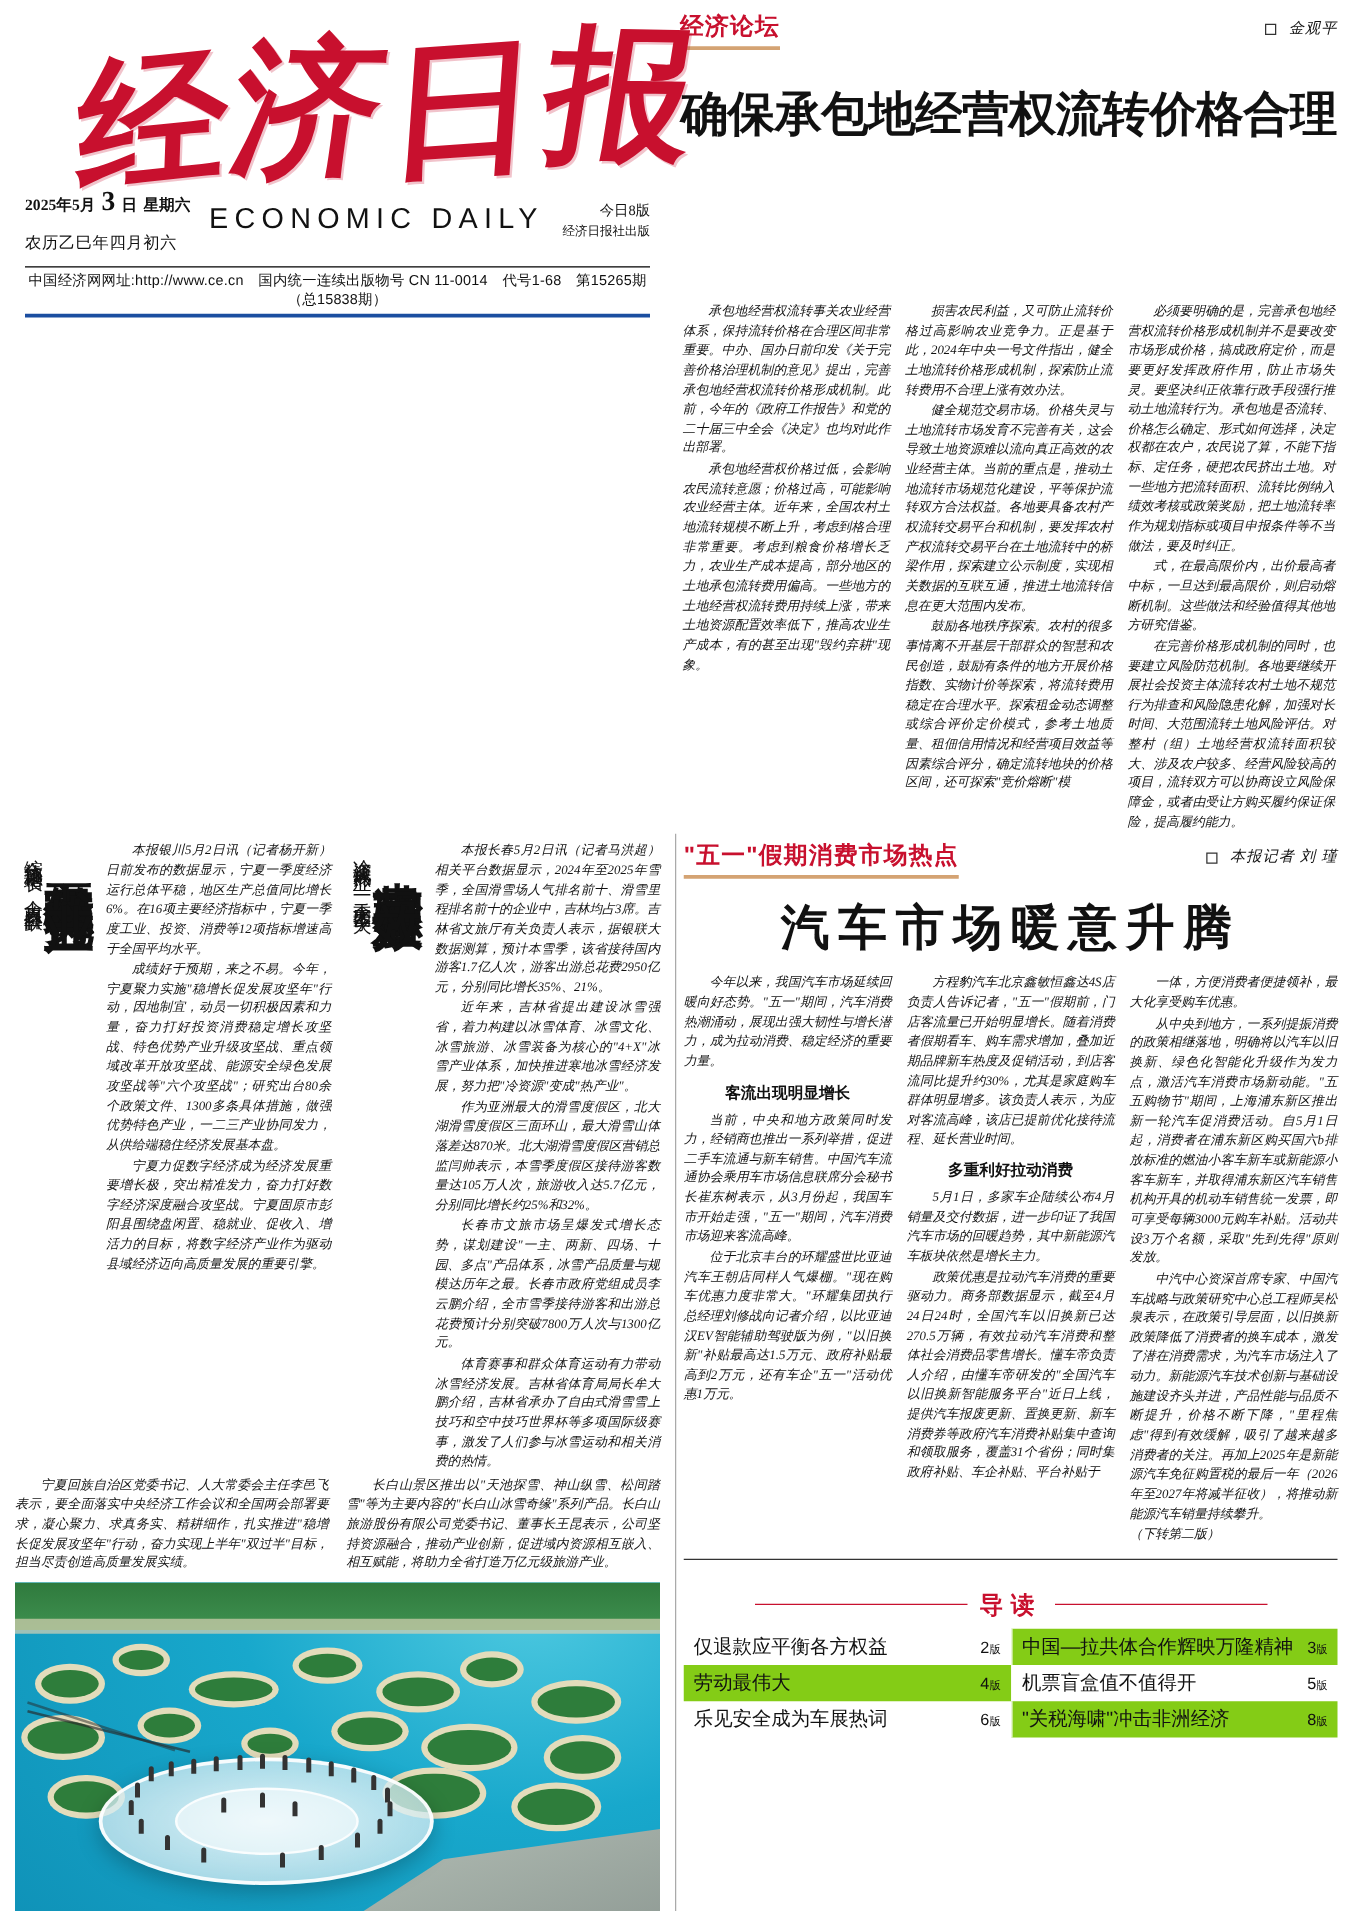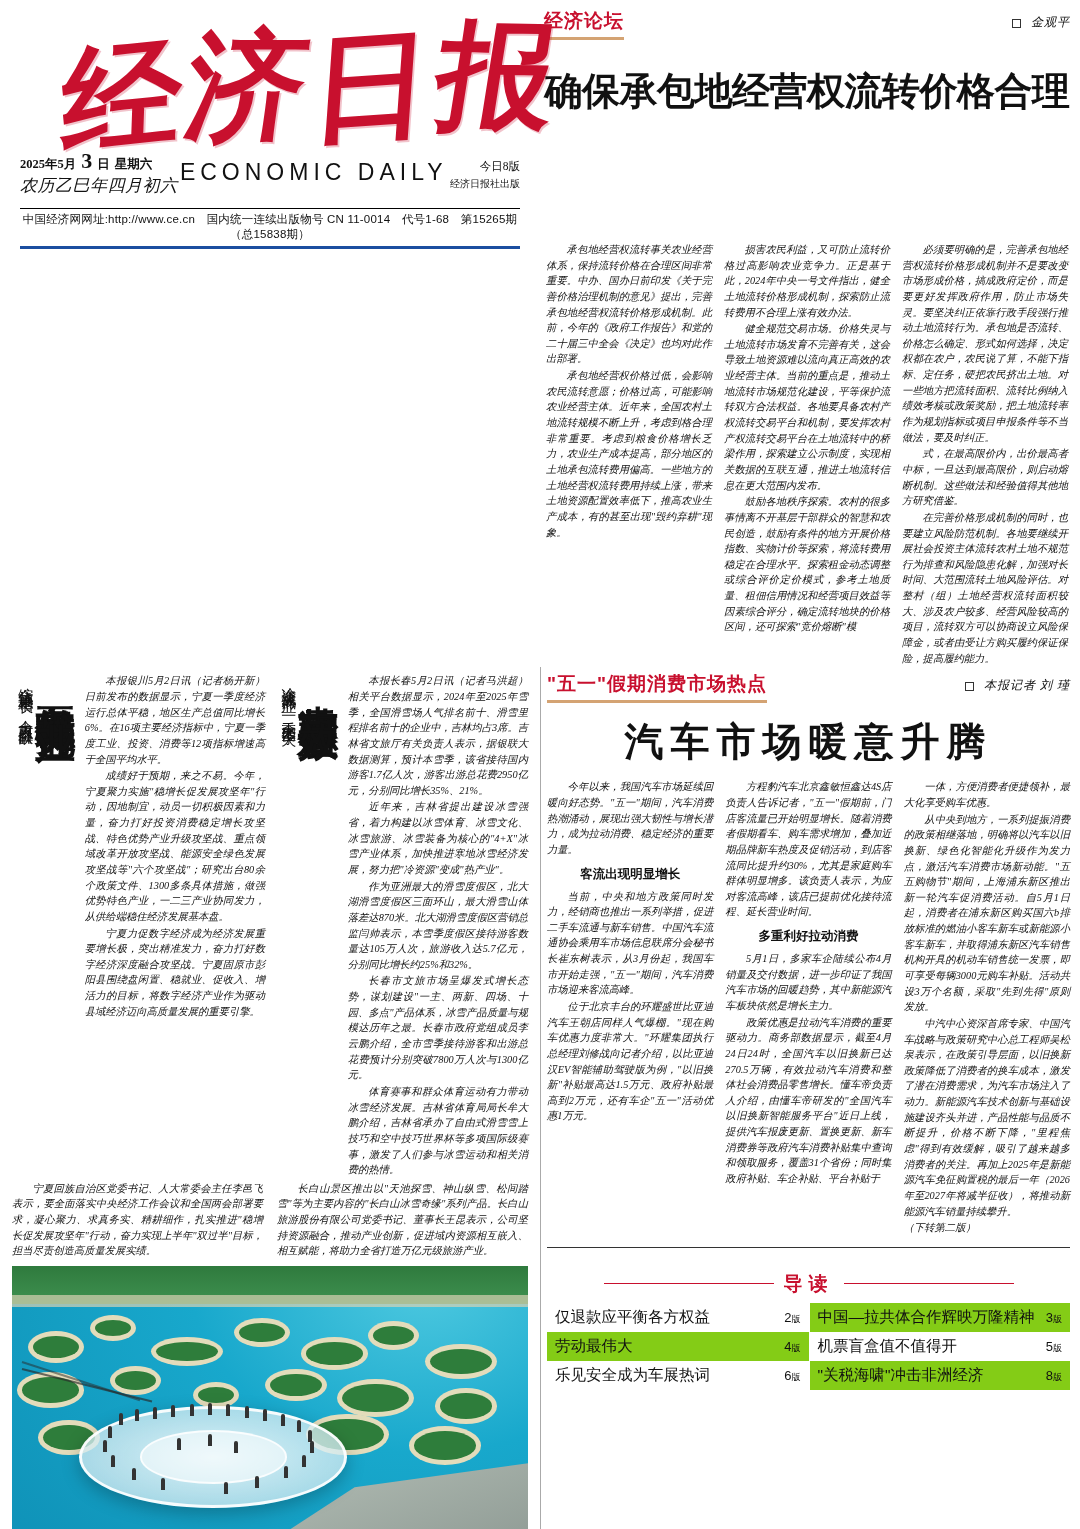--- a/index.html
+++ b/index.html
@@ -30,21 +30,21 @@
   .logo-cal span { display:inline-block; }
   .logo-cal span:nth-child(1){ transform:rotate(-4deg) translateY(4px); }
   .logo-cal span:nth-child(2){ transform:rotate(2deg) translateY(-3px); }
   .logo-cal span:nth-child(3){ transform:rotate(-2deg) translateY(2px); }
   .logo-cal span:nth-child(4){ transform:rotate(3deg) translateY(-4px); }
 
   .mast-row { display:flex; align-items:center; justify-content:space-between; padding:0 6px; }
   .mast-left { font-size:12.5px; line-height:1.45; }
   .mast-left .d1 { display:flex; align-items:baseline; gap:5px; font-weight:bold; }
   .mast-left .big-day { font-size:22px; font-weight:bold; line-height:1; }
-  .mast-left .d2 { font-style:italic; font-size:17px; margin-top:1px; letter-spacing:.5px; }
+  .mast-left .d2 { font-size:13px; margin-top:12px; letter-spacing:.5px; }
   .mast-center { font-size:23px; letter-spacing:5px; font-family:"Liberation Sans", sans-serif; font-weight:500; padding-bottom:4px;}
   .mast-right { text-align:right; font-size:11.5px; line-height:1.6; }
   .mast-right .r2 { font-size:10px; }
 
   .infobar {
     margin:9px 6px 0 6px;
     border-top:1px solid #000; border-bottom:3px solid #1b4ea0;
     text-align:center; font-size:11.5px; padding:3px 0 4px 0;
     font-family:"Liberation Sans", sans-serif;
     letter-spacing:.2px;

